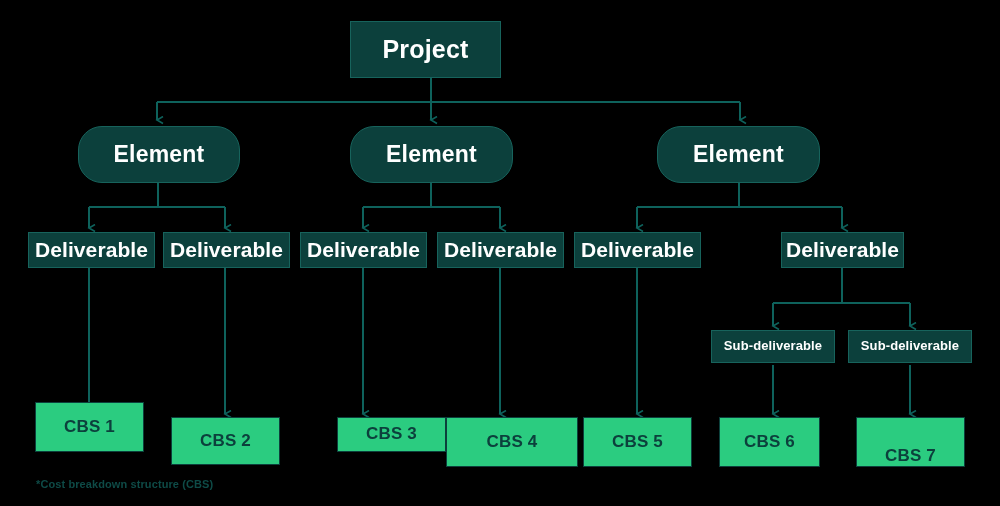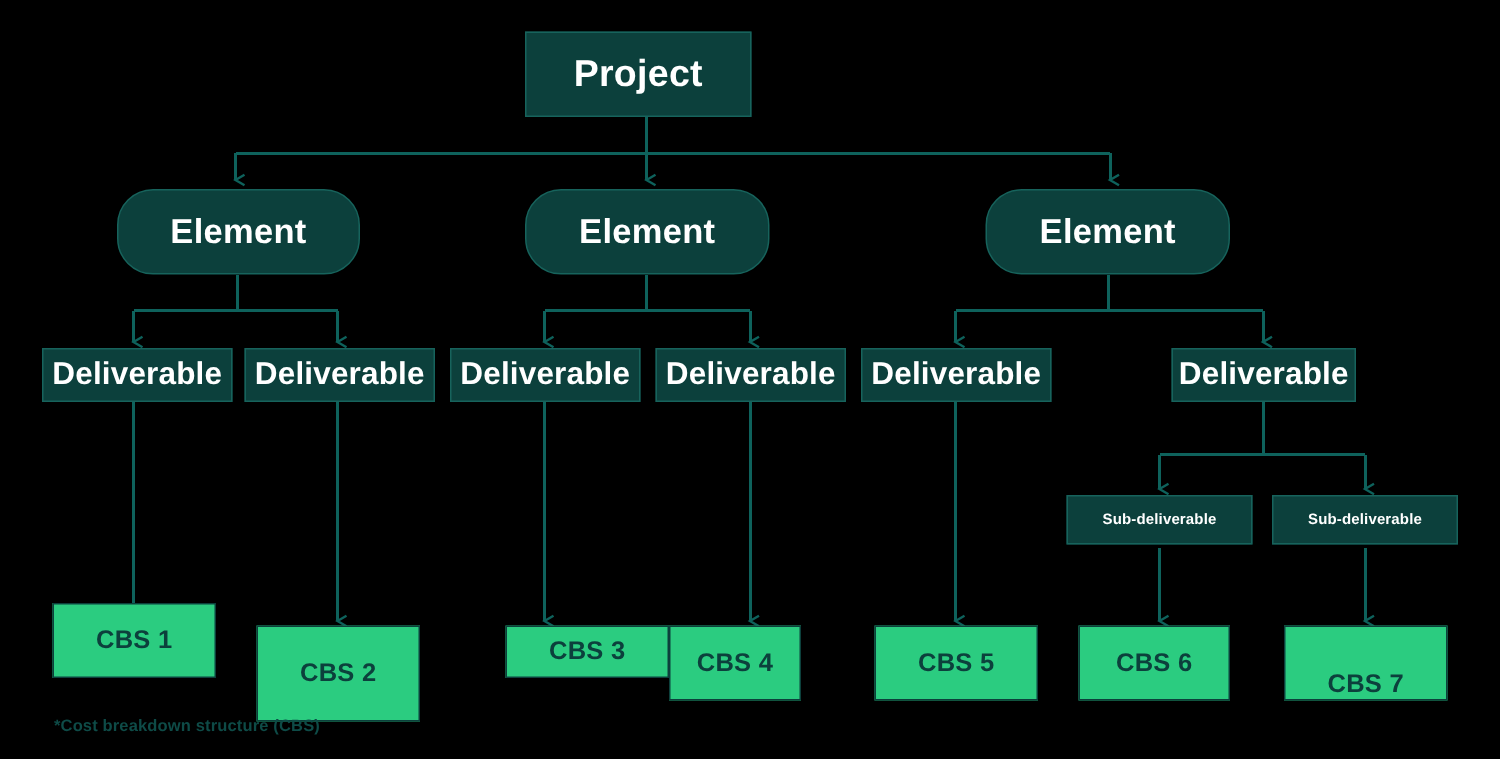--- a/index.html
+++ b/index.html
@@ -44,21 +44,21 @@
   }
   .node-green {
     background: #2BCC80;
     color: #0C403C;
     border: 1px solid #0C403C;
     font-weight: bold;
   }
   .lvl-project { font-size: 25px; letter-spacing: 0.2px; }
   .lvl-element { font-size: 23px; letter-spacing: 0.2px; border-radius: 24px; }
   .lvl-deliverable { font-size: 21px; letter-spacing: 0.1px; }
-  .lvl-sub { font-size: 10px; letter-spacing: 0.1px; }
+  .lvl-sub { font-size: 13px; letter-spacing: 0.1px; }
   .lvl-cbs { font-size: 17px; letter-spacing: 0.2px; }
   .footnote {
     position: absolute;
     left: 36px;
     top: 478px;
     font-size: 11px;
     font-weight: bold;
     color: #0E4B47;
     letter-spacing: 0.1px;
     white-space: nowrap;
@@ -160,27 +160,27 @@
   <div class="node node-dark lvl-sub" style="left:711px; top:330px; width:124px; height:33px;">
     <span>Sub-deliverable</span>
   </div>
   <div class="node node-dark lvl-sub" style="left:848px; top:330px; width:124px; height:33px;">
     <span>Sub-deliverable</span>
   </div>
 
   <div class="node node-green lvl-cbs" style="left:35px; top:402px; width:109px; height:50px;">
     <span>CBS 1</span>
   </div>
-  <div class="node node-green lvl-cbs" style="left:171px; top:417px; width:109px; height:64px;">
+  <div class="node node-green lvl-cbs" style="left:171px; top:417px; width:109px; height:48px;">
     <span>CBS 2</span>
   </div>
   <div class="node node-green lvl-cbs" style="left:308px; top:417px; width:109px; height:35px;margin-left:29px;">
     <span>CBS 3</span>
   </div>
-  <div class="node node-green lvl-cbs" style="left:446px; top:417px; width:88px; height:50px;">
+  <div class="node node-green lvl-cbs" style="left:446px; top:417px; width:132px; height:50px;">
     <span>CBS 4</span>
   </div>
   <div class="node node-green lvl-cbs" style="left:583px; top:417px; width:109px; height:50px;">
     <span>CBS 5</span>
   </div>
   <div class="node node-green lvl-cbs" style="left:719px; top:417px; width:101px; height:50px;">
     <span>CBS 6</span>
   </div>
   <div class="node node-green lvl-cbs" style="left:856px; top:417px; width:109px; height:50px;align-items:flex-end;">
     <span>CBS 7</span>

